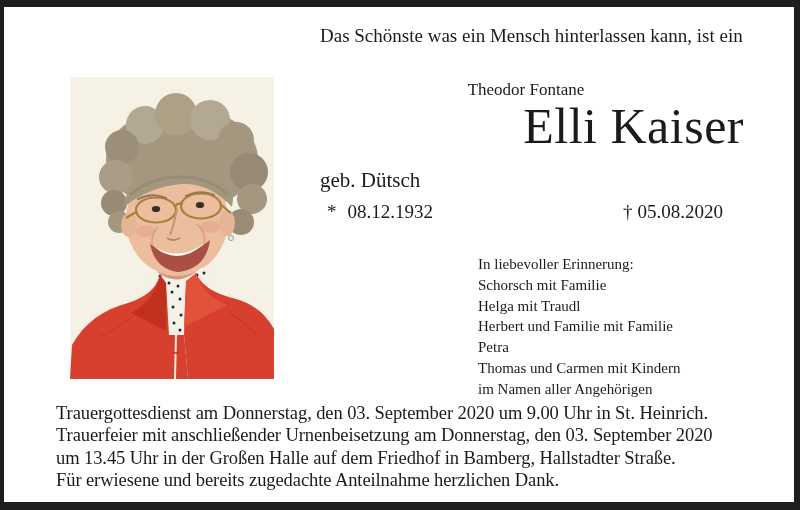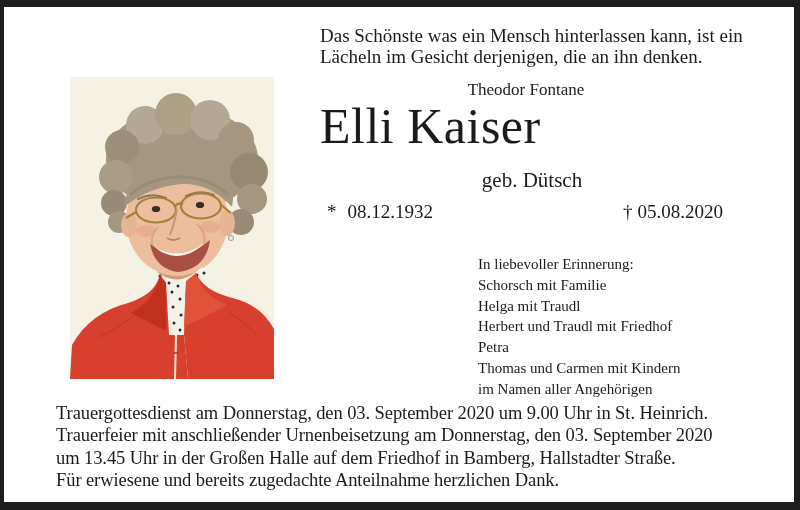--- a/index.html
+++ b/index.html
@@ -21,25 +21,25 @@
   .photo svg{display:block;}
   .quote{
     left:320px;top:25px;width:455px;
     font-size:19px;line-height:21px;
   }
   .attribution{
     left:320px;top:80px;width:412px;text-align:center;
     font-size:17px;line-height:19px;
   }
   .name{
-    left:320px;top:98px;width:424px;text-align:left;
+    left:320px;top:98px;width:424px;text-align:right;
     font-size:50px;line-height:56px;letter-spacing:0.5px;
   }
   .maiden{
-    left:320px;top:169px;width:424px;text-align:center;
+    left:320px;top:169px;width:424px;
     font-size:21px;line-height:23px;
   }
   .birth{left:327px;top:201px;font-size:19px;line-height:22px;}
   .death{left:623px;top:201px;font-size:19px;line-height:22px;}
   .birth .sym{display:inline-block;margin-right:11px;}
   .death .sym{display:inline-block;margin-right:5px;}
   .remembrance{
     left:478px;top:254px;width:300px;
     font-size:15px;line-height:20.8px;
   }
@@ -142,39 +142,38 @@
         <path d="M103 276 L109 276" stroke="#bd3726" stroke-width="1.6"></path>
 
         <path d="M30 260 Q50 250 62 240" stroke="#bd3726" stroke-width="1.5" fill="none" opacity="0.6"></path>
         <path d="M160 236 Q176 246 186 258" stroke="#bd3726" stroke-width="1.5" fill="none" opacity="0.6"></path>
       </g>
     </svg>
   </div>
 
   <div class="abs quote">
     <div>Das Schönste was ein Mensch hinterlassen kann, ist ein</div>
-    <div>Lächeln im Gesicht derjenigen, die an ihn denken.</div>
   </div>
   <div class="abs attribution">Theodor Fontane</div>
 
   <div class="abs name">Elli Kaiser</div>
   <div class="abs maiden">geb. Dütsch</div>
 
   <div class="abs birth">
     <span class="sym">*</span><span>08.12.1932</span>
   </div>
   <div class="abs death">
     <span class="sym">†</span><span>05.08.2020</span>
   </div>
 
   <div class="abs remembrance">
     <div>In liebevoller Erinnerung:</div>
     <div>Schorsch mit Familie</div>
     <div>Helga mit Traudl</div>
-    <div>Herbert und Traudl mit Friedhof</div>
+    <div>Herbert und Familie mit Familie</div>
     <div>Petra</div>
     <div>Thomas und Carmen mit Kindern</div>
     <div>im Namen aller Angehörigen</div>
   </div>
 
   <div class="abs service">
     <div>Trauergottesdienst am Donnerstag, den 03. September 2020 um 9.00 Uhr in St. Heinrich.</div>
     <div>Trauerfeier mit anschließender Urnenbeisetzung am Donnerstag, den 03. September 2020</div>
     <div>um 13.45 Uhr in der Großen Halle auf dem Friedhof in Bamberg, Hallstadter Straße.</div>
     <div>Für erwiesene und bereits zugedachte Anteilnahme herzlichen Dank.</div>

